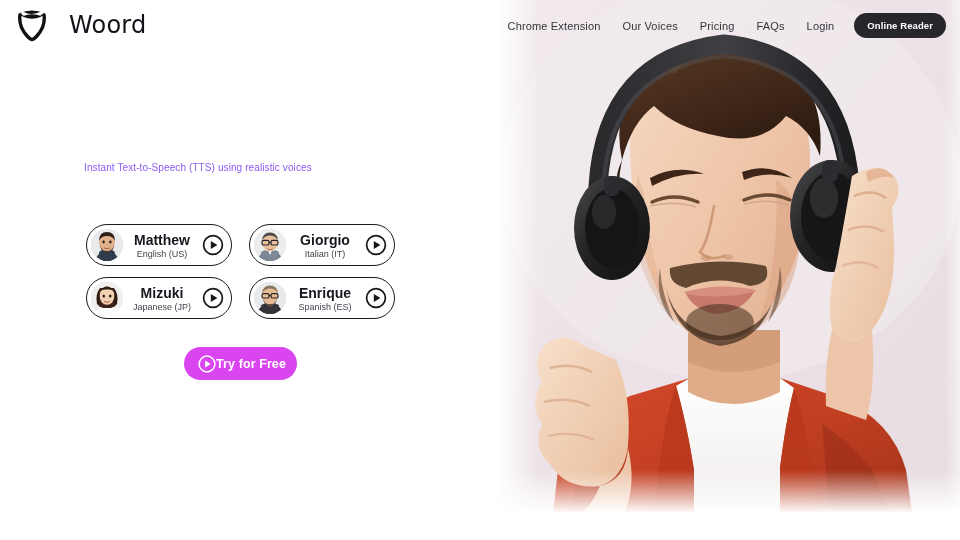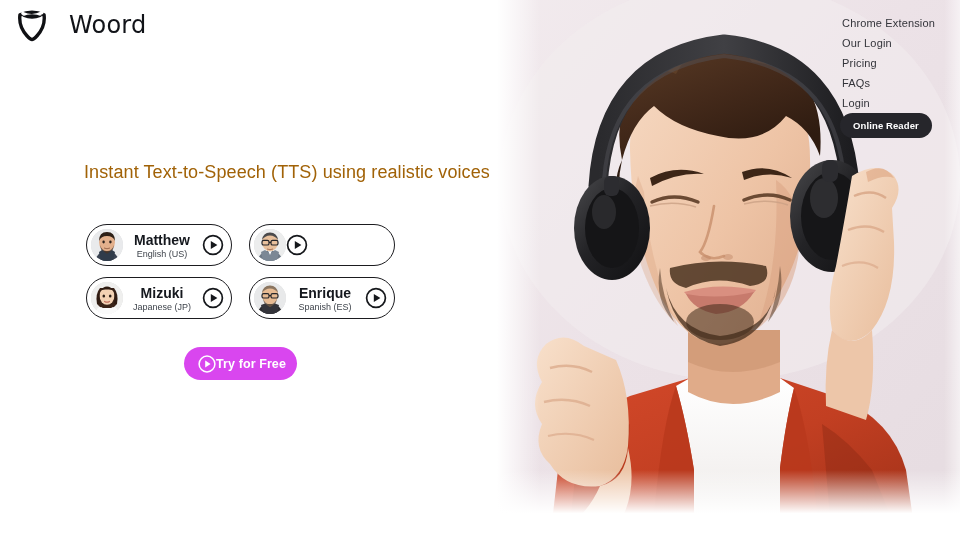--- a/index.html
+++ b/index.html
@@ -24,21 +24,21 @@
 
   .headline {
     position: absolute; left: 84px; top: 60px; width: 400px;
     font-size: 36px; line-height: 1.05; font-weight: 700;
     letter-spacing: -0.6px; color: #10141c;
   }
   .headline .l2 { display: block; }
 
   .subhead {
     position: absolute; left: 84px; top: 162px;
-    font-size: 18px; color: #a16207; letter-spacing: .1px;
+    font-size: 10px; color: #8b5cf6; letter-spacing: .1px;
   }
 
   
   .cards { position: absolute; left: 86px; top: 224px; width: 310px; }
   .card-row { display: flex; gap: 17px; }
   .card-row + .card-row { margin-top: 11px; }
   .voice-card {
     width: 146px; height: 42px;
     border: 1.4px solid #1b1b1f; border-radius: 21px;
     background: #fff;
@@ -90,23 +90,22 @@
   }
   .fade-right {
     position: absolute; right: 0; top: 0; width: 16px; height: 540px;
     background: linear-gradient(to left, rgba(255,255,255,.55) 0%, rgba(255,255,255,0) 100%);
     pointer-events: none;
   }
 
   
   .nav {
     position: absolute; right: 14px; top: 13px;
-    display: flex; align-items: flex-start; gap: 0;
+    display: flex; align-items: center; gap: 0;
     z-index: 5;
-    flex-direction: column;
   }
   .nav-link {
     font-size: 11px; color: #33343a; letter-spacing: .15px;
     padding: 4px 11px; cursor: pointer; white-space: nowrap;
   }
   .nav-cta {
     margin-left: 9px;
     background: #26262b; color: #fff;
     font-size: 9.5px; font-weight: 700; letter-spacing: .1px;
     padding: 7px 13px; border-radius: 14px; border: none;
@@ -243,21 +242,21 @@
         <rect x="0" y="0" width="480" height="540" fill="url(#bgGrad)" opacity="0"></rect>
       </svg>
     </div>
     <div class="fade-left"></div>
     <div class="fade-right"></div>
     <div class="fade-bottom"></div>
   </div>
 
   <nav class="nav">
     <span class="nav-link">Chrome Extension</span>
-    <span class="nav-link">Our Login</span>
+    <span class="nav-link">Our Voices</span>
     <span class="nav-link">Pricing</span>
     <span class="nav-link">FAQs</span>
     <span class="nav-link">Login</span>
     <button class="nav-cta">Online Reader</button>
   </nav>
 
   <div class="logo-wrap">
     <span>
       <svg class="logo-mark" viewBox="0 0 34 36" xmlns="http://www.w3.org/2000/svg">
         <path d="M4.2 7.2 Q17 1.6 29.8 7.2 Q31.4 19.6 22.4 29.4 Q18.6 33.4 17 33.4
@@ -307,20 +306,24 @@
             <path d="M3 32 Q5 23 16 21 Q27 23 29 32 Z" fill="#6f7a86"></path>
             <ellipse cx="16" cy="13" rx="8" ry="9.3" fill="#e8c09c"></ellipse>
             <path d="M8 11 Q9 3.5 16 3.5 Q23 3.5 24 11 Q21 6.5 16 6.5 Q11 6.5 8 11 Z" fill="#4a4a4c"></path>
             <rect x="8" y="11.4" width="7" height="4.6" rx="1.6" fill="none" stroke="#26262a" stroke-width="1.2"></rect>
             <rect x="17" y="11.4" width="7" height="4.6" rx="1.6" fill="none" stroke="#26262a" stroke-width="1.2"></rect>
             <path d="M15 13.4 L17 13.4" stroke="#26262a" stroke-width="1.2"></path>
             <path d="M13 20 Q16 21.4 19 20" stroke="#a8745a" stroke-width="1" fill="none"></path>
             <path d="M11 21 L16 25 L21 21 L25 23 L23 32 L9 32 L7 23 Z" fill="#7c8895"></path>
             <path d="M14 21.5 L16 26 L18 21.5 L16 22.6 Z" fill="#fff"></path>
           </svg>
+        </span>
+        <span class="card-info">
+          <span class="card-name">Giorgio</span>
+          <span class="card-lang" style="display:block">Italian (IT)</span>
         </span>
         <span class="play-sm">
           <svg viewBox="0 0 22 22" xmlns="http://www.w3.org/2000/svg">
             <circle cx="11" cy="11" r="9.4" fill="#fff" stroke="#15171b" stroke-width="1.7"></circle>
             <path d="M8.8 7 L15.4 11 L8.8 15 Z" fill="#15171b"></path>
           </svg>
         </span>
       </div>
 
     </div>

